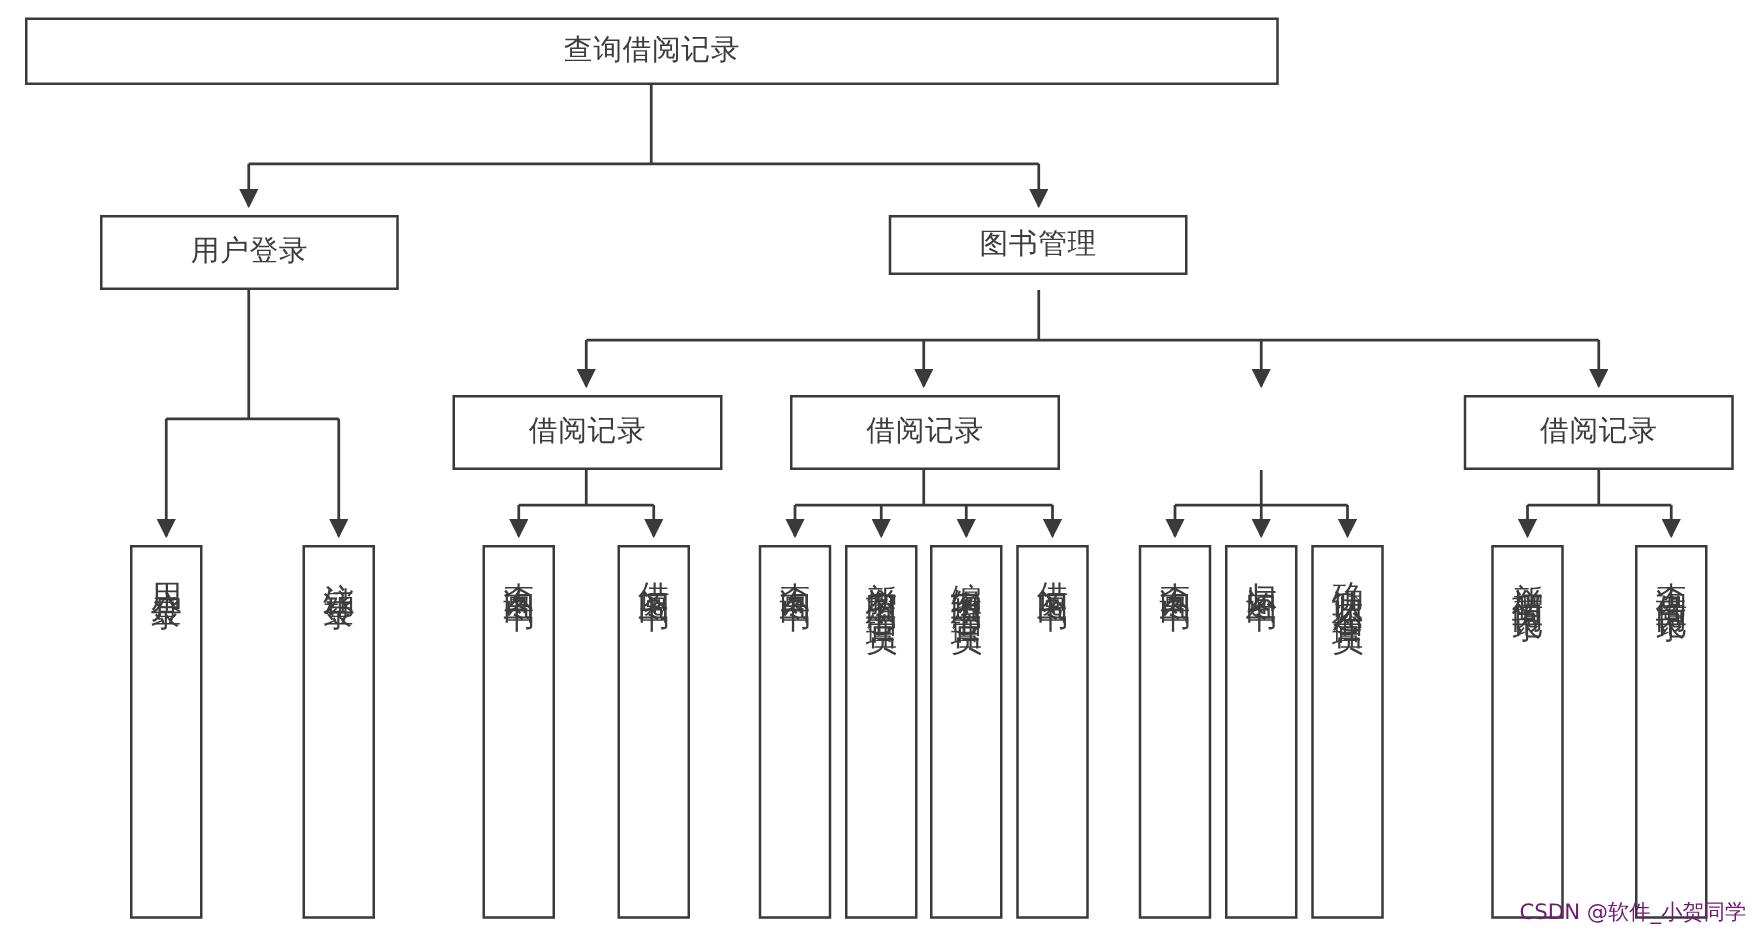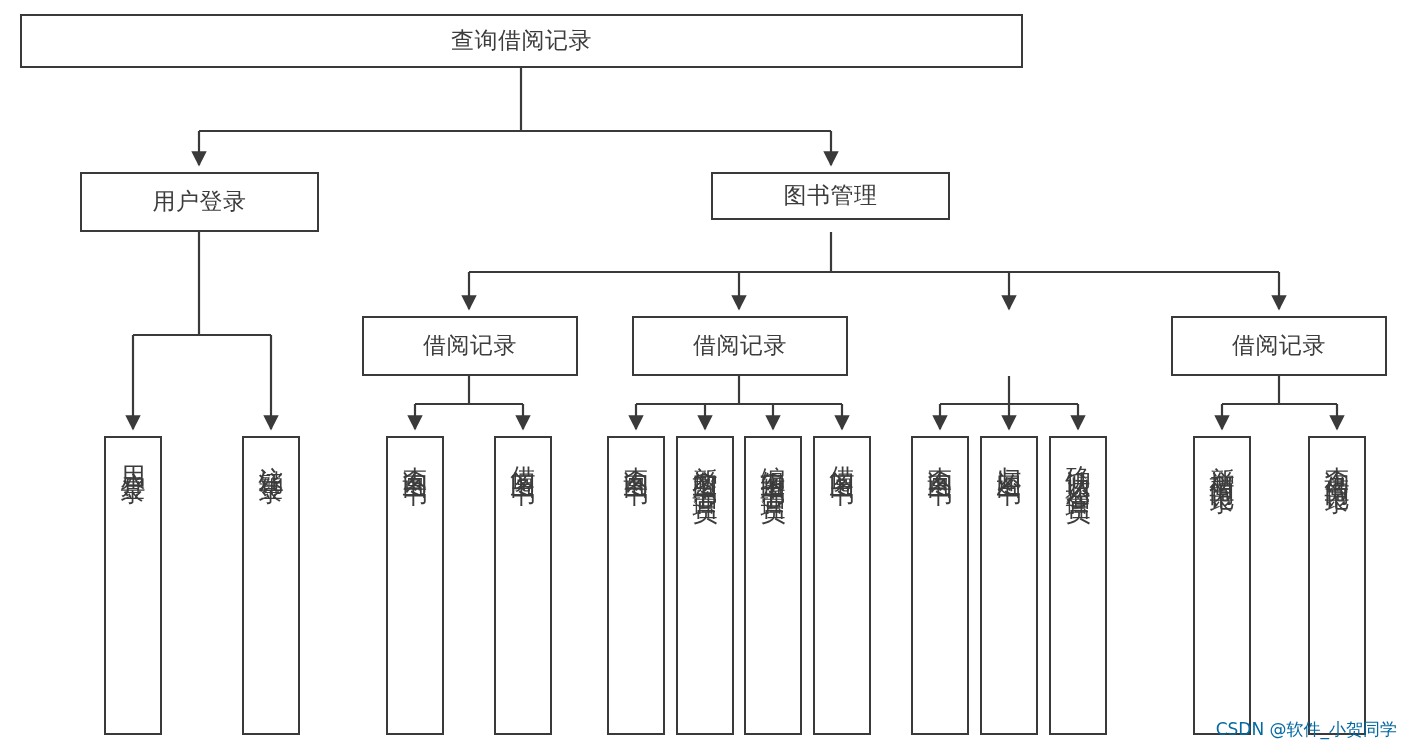--- a/index.html
+++ b/index.html
@@ -55,21 +55,21 @@
     text-orientation: upright;
     font-size: 25px;
     letter-spacing: 5px;
     line-height: 1;
   }
   .watermark {
     position: absolute;
     right: 8px;
     bottom: 6px;
     font-size: 17px;
-    color: #0369a1;
+    color: #701a75;
     z-index: 5;
     white-space: nowrap;
     font-family: "DejaVu Sans", "Liberation Sans", sans-serif;
   }
 </style>
 </head>
 <body>
 
 <div id="diagram-root">
 

